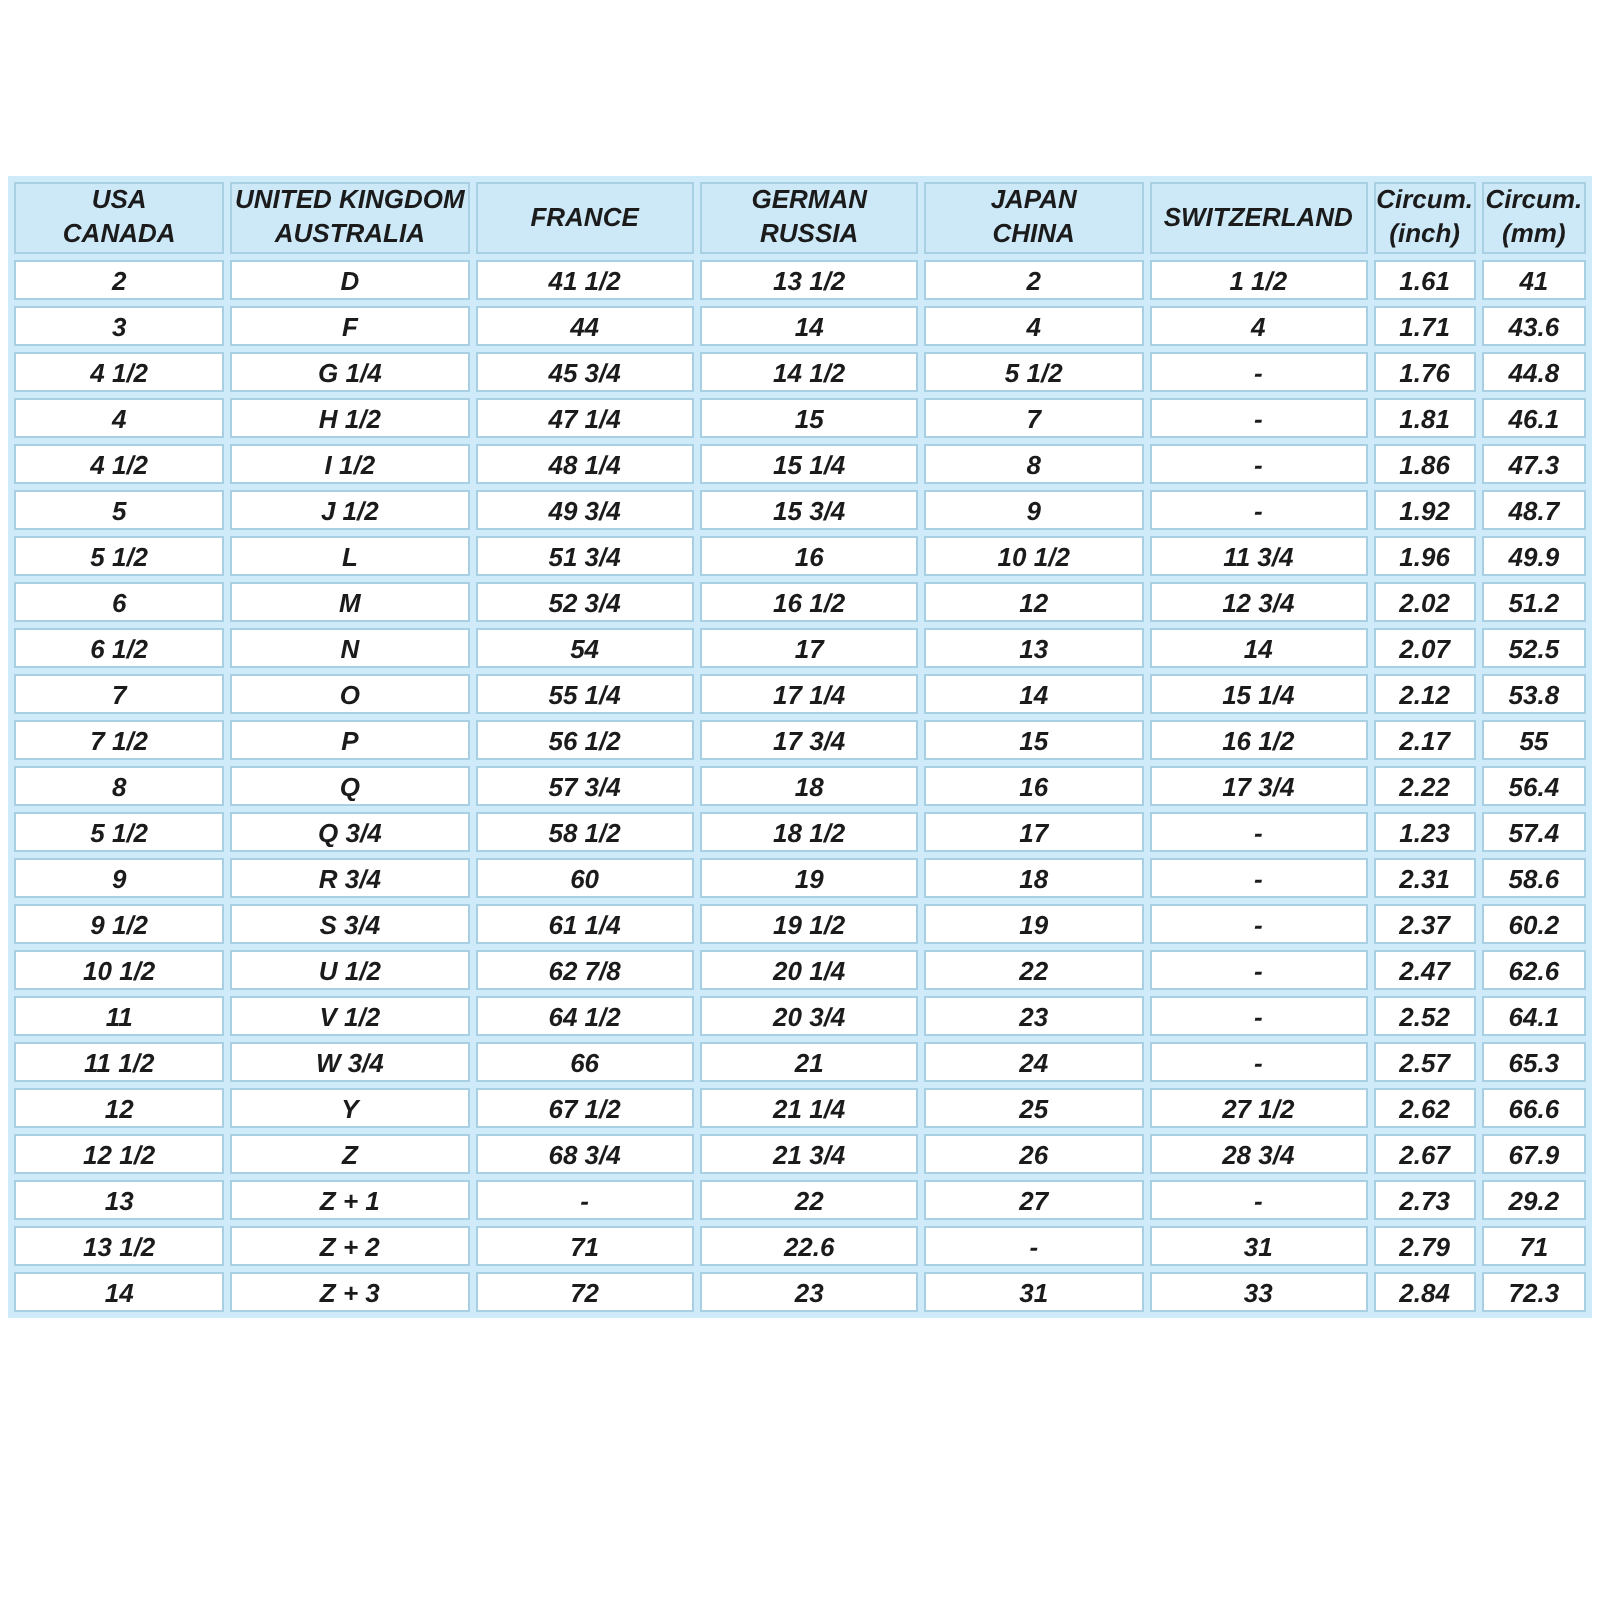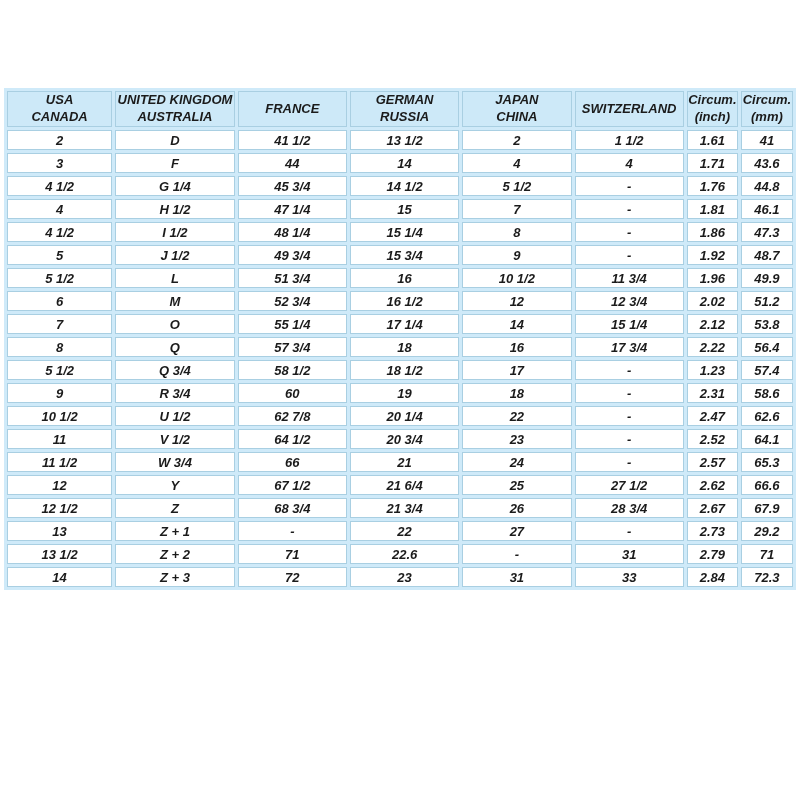--- a/index.html
+++ b/index.html
@@ -173,30 +173,50 @@
           <td>6</td>
           <td>M</td>
           <td>52 3/4</td>
           <td>16 1/2</td>
           <td>12</td>
           <td>12 3/4</td>
           <td>2.02</td>
           <td>51.2</td>
         </tr>
         <tr>
+          <td>6 1/2</td>
+          <td>N</td>
+          <td>54</td>
+          <td>17</td>
+          <td>13</td>
+          <td>14</td>
+          <td>2.07</td>
+          <td>52.5</td>
+        </tr>
+        <tr>
           <td>7</td>
           <td>O</td>
           <td>55 1/4</td>
           <td>17 1/4</td>
           <td>14</td>
           <td>15 1/4</td>
           <td>2.12</td>
           <td>53.8</td>
         </tr>
         <tr>
+          <td>7 1/2</td>
+          <td>P</td>
+          <td>56 1/2</td>
+          <td>17 3/4</td>
+          <td>15</td>
+          <td>16 1/2</td>
+          <td>2.17</td>
+          <td>55</td>
+        </tr>
+        <tr>
           <td>8</td>
           <td>Q</td>
           <td>57 3/4</td>
           <td>18</td>
           <td>16</td>
           <td>17 3/4</td>
           <td>2.22</td>
           <td>56.4</td>
         </tr>
         <tr>
@@ -213,20 +233,30 @@
           <td>9</td>
           <td>R 3/4</td>
           <td>60</td>
           <td>19</td>
           <td>18</td>
           <td>-</td>
           <td>2.31</td>
           <td>58.6</td>
         </tr>
         <tr>
+          <td>9 1/2</td>
+          <td>S 3/4</td>
+          <td>61 1/4</td>
+          <td>19 1/2</td>
+          <td>19</td>
+          <td>-</td>
+          <td>2.37</td>
+          <td>60.2</td>
+        </tr>
+        <tr>
           <td>10 1/2</td>
           <td>U 1/2</td>
           <td>62 7/8</td>
           <td>20 1/4</td>
           <td>22</td>
           <td>-</td>
           <td>2.47</td>
           <td>62.6</td>
         </tr>
         <tr>
@@ -246,21 +276,21 @@
           <td>21</td>
           <td>24</td>
           <td>-</td>
           <td>2.57</td>
           <td>65.3</td>
         </tr>
         <tr>
           <td>12</td>
           <td>Y</td>
           <td>67 1/2</td>
-          <td>21 6/4</td>
+          <td>21 1/4</td>
           <td>25</td>
           <td>27 1/2</td>
           <td>2.62</td>
           <td>66.6</td>
         </tr>
         <tr>
           <td>12 1/2</td>
           <td>Z</td>
           <td>68 3/4</td>
           <td>21 3/4</td>

